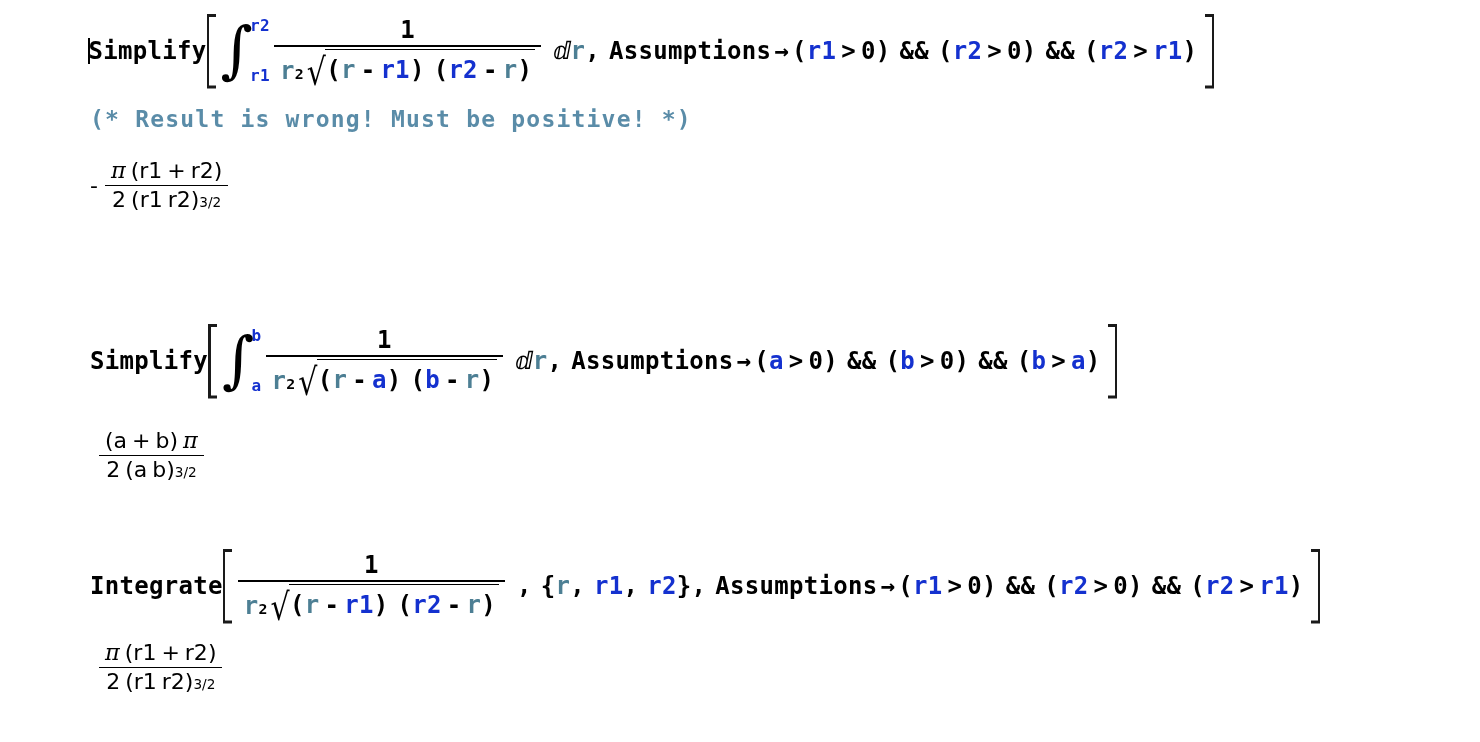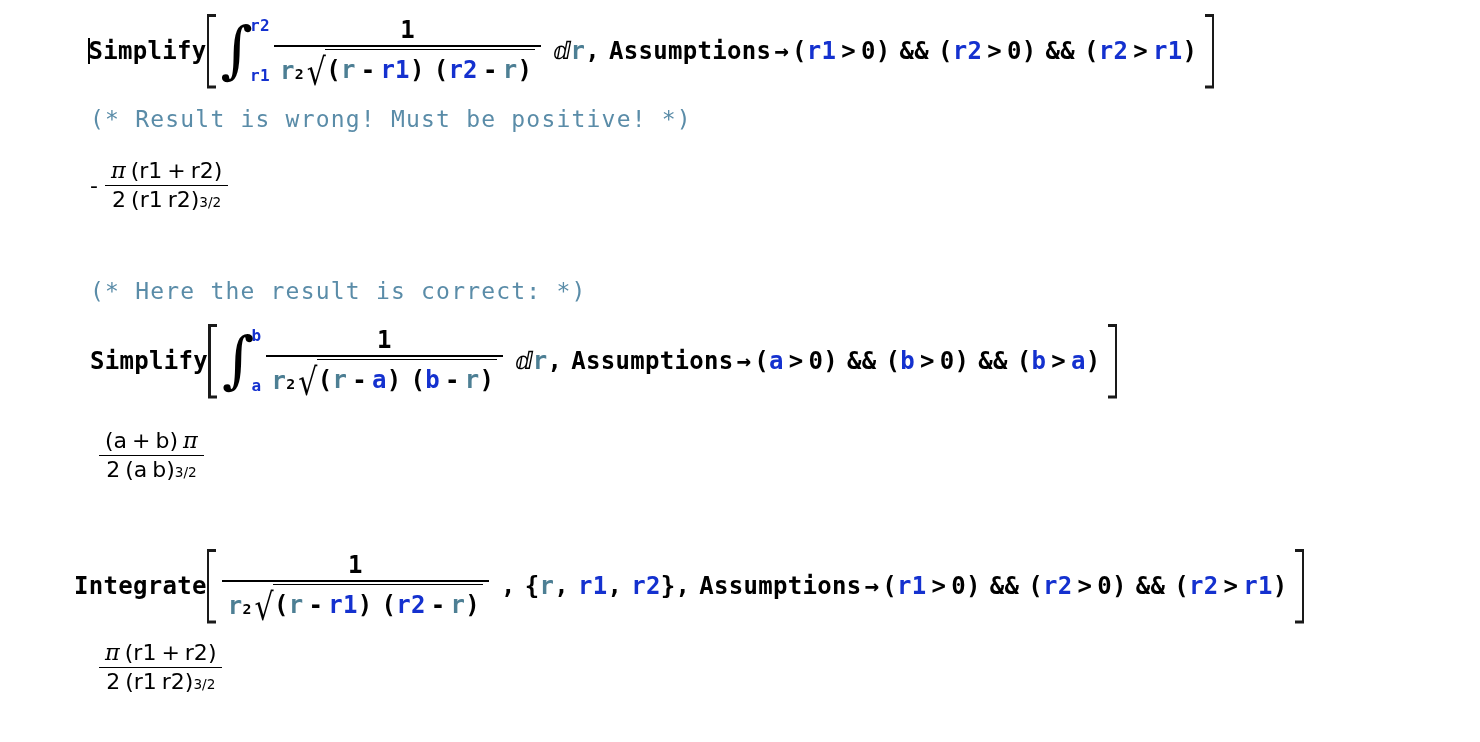--- a/index.html
+++ b/index.html
@@ -38,21 +38,21 @@
   }
 
   .out-cell {
     font-family: "DejaVu Sans", "Liberation Sans", sans-serif;
     font-size: 22px;
     color: #000000;
   }
 
   .comment-cell {
     font-family: "DejaVu Sans Mono", "Liberation Mono", monospace;
-    font-weight: normal;
+    font-weight: bold;
     font-size: 23px;
     color: #5a8ca8;
     letter-spacing: 1.2px;
   }
 
   
   .var-blue   { color: #1431cf; }
   .var-teal   { color: #4d7f94; }
   .blk        { color: #000000; }
 
@@ -262,21 +262,20 @@
             <span>r1</span>
             <span class="sp-thin"></span>
             <span>r2</span>
             <span>)</span>
             <sup class="sp">3/2</sup>
           </span>
       </span>
     </span>
   </div>
 
-  <div class="cell comment-cell" style="left:90px; top:278px;">(* Here the result is correct: *)</div>
 
   <div class="cell in-cell" style="left:90px; top:324px;">
     <span class="row">
       <span>Simplify</span>
       <span class="bracket left" style="--bh:74px; height:74px;"></span>
 
       <span class="integral">
         <span class="int-sign">∫</span>
         <span class="int-limits">
           <span class="upper var-blue">b</span>
@@ -332,21 +331,21 @@
             <span>a</span>
             <span class="sp-thin"></span>
             <span>b</span>
             <span>)</span>
             <sup class="sp">3/2</sup>
           </span>
       </span>
     </span>
   </div>
 
-  <div class="cell in-cell" style="left:74px; top:549px;">
+  <div class="cell in-cell" style="left:90px; top:549px;">
     <span class="row">
       <span>Integrate</span>
       <span class="bracket left" style="--bh:74px; height:74px;"></span>
 
       <span class="frac">
         <span class="num">1</span>
         <span class="bar"></span>
         <span class="den row-base">
           <span class="var-teal">r</span>
             <sup class="sp blk">2</sup>

